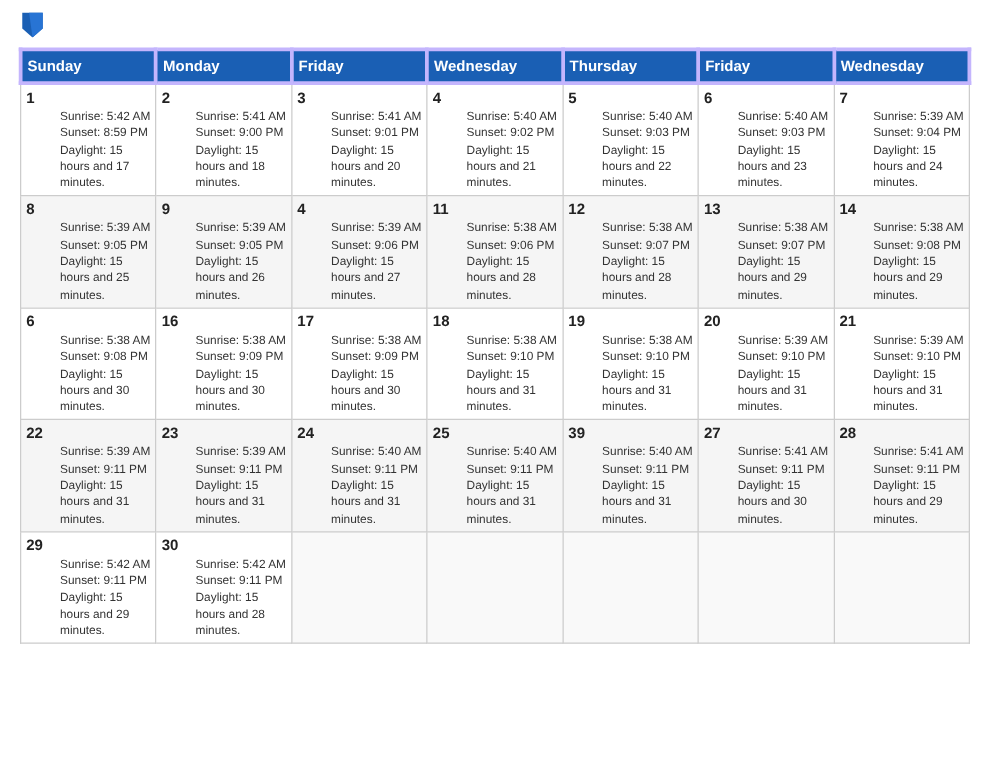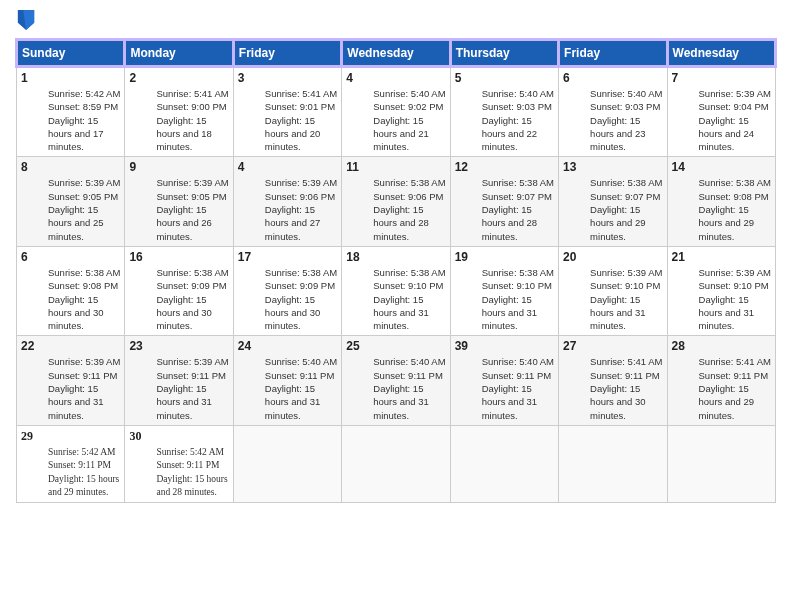--- a/index.html
+++ b/index.html
@@ -86,21 +86,20 @@
       font-size: 9.5px;
       color: #333;
       line-height: 1.4;
       margin-left: 27px;
     }
     .empty-cell {
       background: #f9f9f9 !important;
     }
     .last-row td {
       height: 68px;
-      font-family: Liberation Serif, serif;
     }
   </style>
 </head>
 <body>
 
 <div class="page">
   <div class="header">
     <div class="logo">
       <div>
         <div style="display:flex; align-items:center;">

